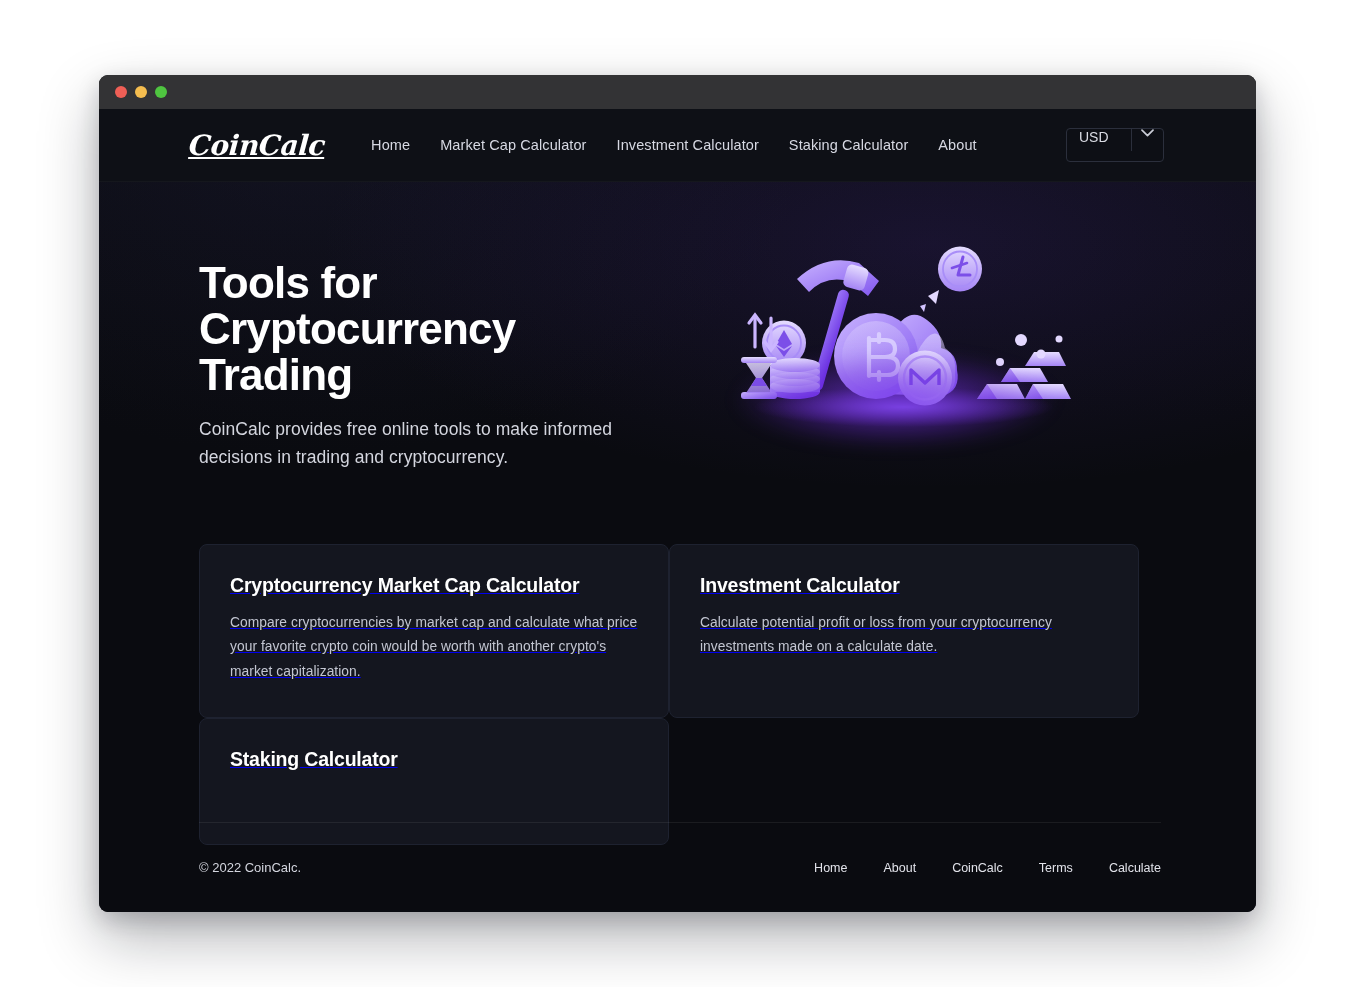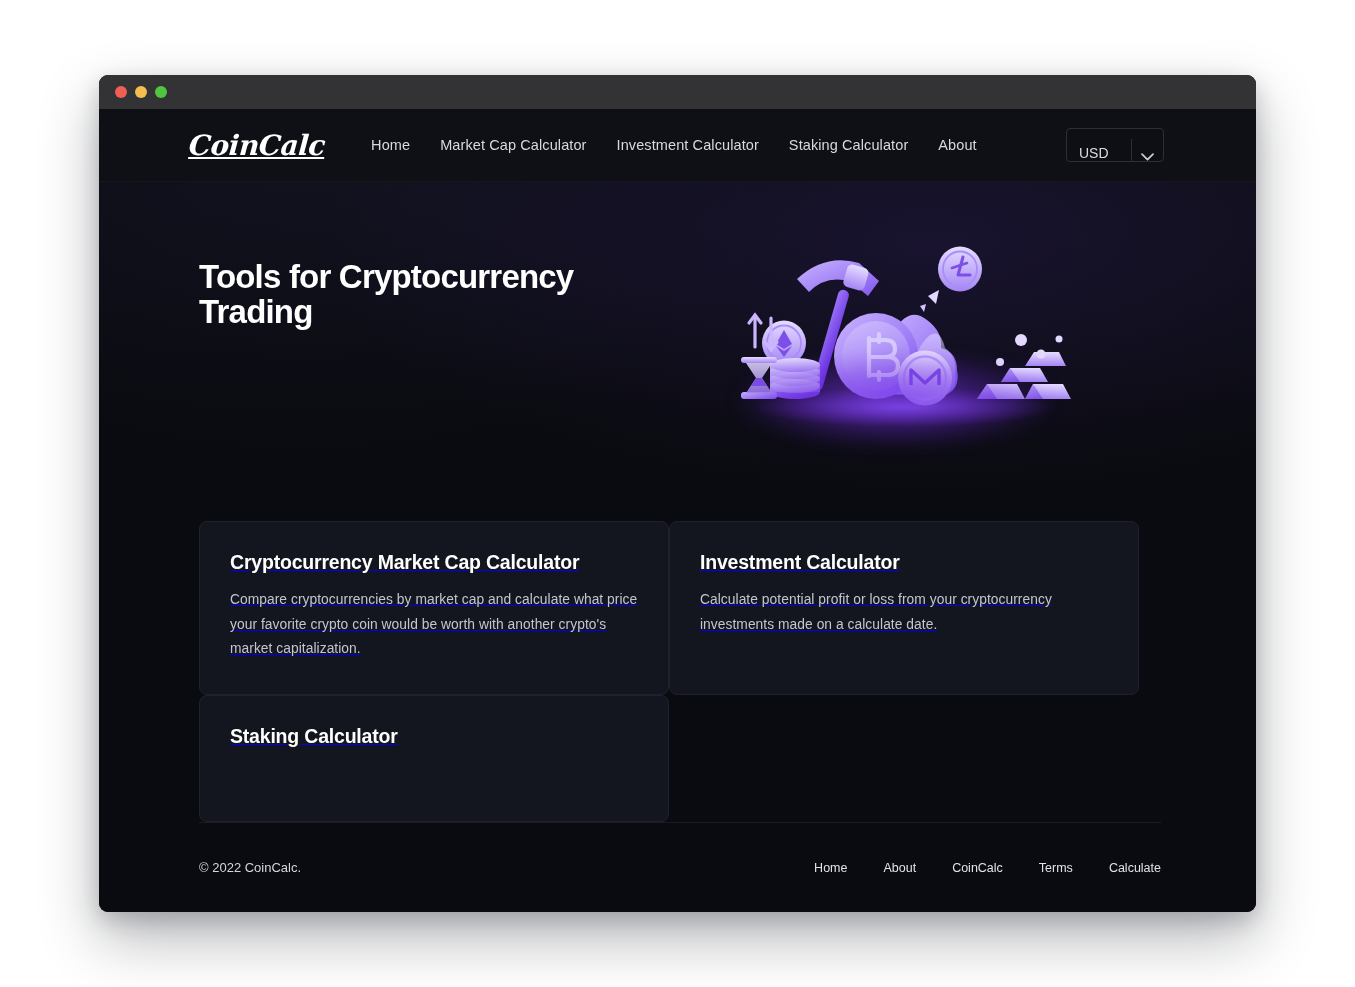--- a/index.html
+++ b/index.html
@@ -98,21 +98,21 @@
     font-size: 14.5px;
     color: #d7d9e3;
     text-decoration: none;
     white-space: nowrap;
     letter-spacing: 0.1px;
   }
 
   .currency-select {
     margin-left: auto;
     display: flex;
-    align-items: flex-end;
+    align-items: flex-start;
     height: 34px;
     width: 98px;
     background: #0d0f15;
     border: 1px solid #2b2f3c;
     border-radius: 4px;
     overflow: hidden;
   }
   .currency-value {
     flex: 1;
     padding-left: 12px;
@@ -135,21 +135,21 @@
   
   .hero {
     position: relative;
     z-index: 2;
     padding: 62px 90px 0 100px;
     display: flex;
     align-items: flex-start;
   }
   .hero-copy { width: 470px; padding-top: 16px; }
   .hero-title {
-    font-size: 33px;
+    font-size: 44px;
     line-height: 1.05;
     font-weight: 700;
     color: #ffffff;
     letter-spacing: -0.8px;
     margin-bottom: 16px;
   }
   .hero-sub {
     font-size: 17.5px;
     line-height: 1.63;
     color: #d4d6df;
@@ -279,20 +279,21 @@
           <svg width="13" height="8" viewBox="0 0 13 8" fill="none">
             <path d="M1 1.2L6.5 6.6L12 1.2" stroke="#c9ccd6" stroke-width="1.7" stroke-linecap="round" stroke-linejoin="round"></path>
           </svg>
         </span>
       </div>
     </nav>
 
     <section class="hero">
       <div class="hero-copy">
         <h1 class="hero-title">Tools for Cryptocurrency Trading</h1>
+        <p class="hero-sub">CoinCalc provides free online tools to make informed decisions in trading and cryptocurrency.</p>
       </div>
 
       <div class="hero-art">
         <div class="art-glow"></div>
         <svg width="350" height="205" viewBox="0 0 350 205" fill="none">
           <defs>
             <linearGradient id="gLight" x1="0" y1="0" x2="0" y2="1">
               <stop offset="0%" stop-color="#e5dcff"></stop>
               <stop offset="100%" stop-color="#a585f5"></stop>
             </linearGradient>

